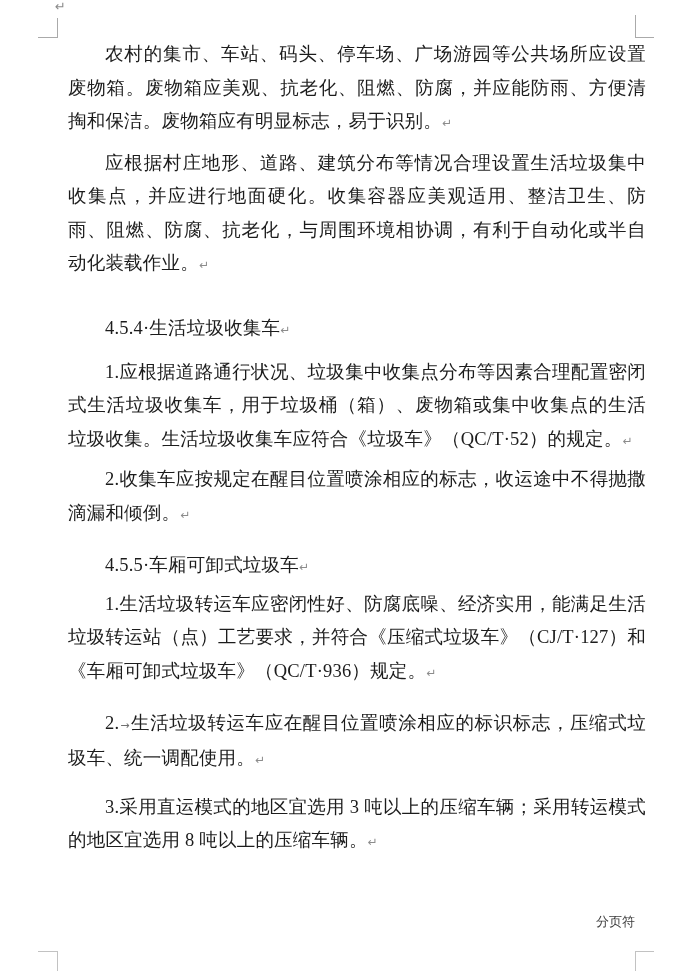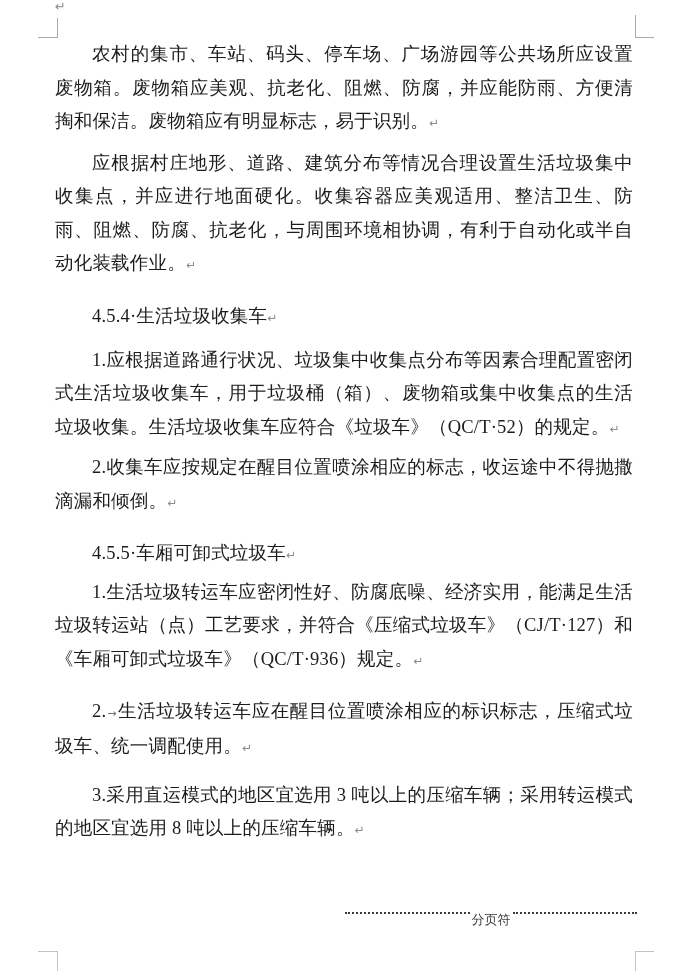--- a/index.html
+++ b/index.html
@@ -21,21 +21,21 @@
   .bmark.bl { left: 38px; top: 951px; border-right: 1px solid #c2c2c2; border-top: 1px solid #c2c2c2; }
   .bmark.br { left: 635px; top: 951px; width: 18px; border-left: 1px solid #c2c2c2; border-top: 1px solid #c2c2c2; }
   
   .stray-pilcrow {
     position: absolute; left: 55px; top: 0px;
     font-family: "DejaVu Sans", sans-serif;
     font-size: 13px; color: #8a8a8a; line-height: 13px;
   }
   
   .content {
-    position: absolute; left: 55px; top: 38px; width: 578px;
+    position: absolute; left: 68px; top: 38px; width: 578px;
     color: #1c1c1c;
     font-size: 18.5px;
     line-height: 33.5px;
     letter-spacing: 0.2px;
   }
   .content p, .content h2 {
     margin: 0;
     font-size: 18.5px;
     font-weight: normal;
     text-indent: 37px;
@@ -51,21 +51,21 @@
     letter-spacing: 0;
   }
   .tab-mark {
     font-family: "DejaVu Sans", sans-serif;
     font-size: 11px; color: #6f6f6f;
     padding: 0 1px;
   }
   
   .pagebreak {
     position: absolute; left: 345px; top: 912px; width: 292px; height: 18px;
-    display: flex; align-items: flex-start;
+    display: flex; align-items: flex-end; flex-direction: column;
   }
   .pb-line { flex: 1 1 auto; border-top: 2px dotted #3d3d3d; height: 0; }
   .pb-label {
     flex: 0 0 auto; padding: 0 2px;
     font-size: 13px; color: #3c3c3c; line-height: 16px;
     white-space: nowrap;
   }
 </style>
 </head>
 <body>
@@ -79,21 +79,21 @@
   <div class="bmark bl"></div>
   <div class="bmark br"></div>
 
   <div class="content">
 
     <p class="body"><span>农村的集市、车站、码头、停车场、广场游园等公共场所应设置废物箱。废物箱应美观、抗老化、阻燃、防腐，并应能防雨、方便清掏和保洁。废物箱应有明显标志，易于识别。</span><span class="pilcrow">↵</span></p>
 
 
     <p class="body" style="margin-top:6px"><span>应根据村庄地形、道路、建筑分布等情况合理设置生活垃圾集中收集点，并应进行地面硬化。收集容器应美观适用、整洁卫生、防雨、阻燃、防腐、抗老化，与周围环境相协调，有利于自动化或半自动化装载作业。</span><span class="pilcrow">↵</span></p>
 
-    <h2 style="margin-top:17px"><span>4.5.4·生活垃圾收集车</span><span class="pilcrow">↵</span></h2>
+    <h2 style="margin-top:29px"><span>4.5.4·生活垃圾收集车</span><span class="pilcrow">↵</span></h2>
 
     <p class="body" style="margin-top:8.5px"><span>1.应根据道路通行状况、垃圾集中收集点分布等因素合理配置密闭式生活垃圾收集车，用于垃圾桶（箱）、废物箱或集中收集点的生活垃圾收集。生活垃圾收集车应符合《垃圾车》（QC/T·52）的规定。</span><span class="pilcrow">↵</span></p>
 
     <p class="body" style="margin-top:5px"><span>2.收集车应按规定在醒目位置喷涂相应的标志，收运途中不得抛撒滴漏和倾倒。</span><span class="pilcrow">↵</span></p>
 
     <h2 style="margin-top:17px"><span>4.5.5·车厢可卸式垃圾车</span><span class="pilcrow">↵</span></h2>
 
     <p class="body" style="margin-top:3px"><span>1.生活垃圾转运车应密闭性好、防腐底噪、经济实用，能满足生活垃圾转运站（点）工艺要求，并符合《压缩式垃圾车》（CJ/T·127）和《车厢可卸式垃圾车》（QC/T·936）规定。</span><span class="pilcrow">↵</span></p>
 
     <p class="body" style="margin-top:16.5px"><span>2.</span><span class="tab-mark">→</span><span>生活垃圾转运车应在醒目位置喷涂相应的标识标志，压缩式垃圾车、统一调配使用。</span><span class="pilcrow">↵</span></p>

